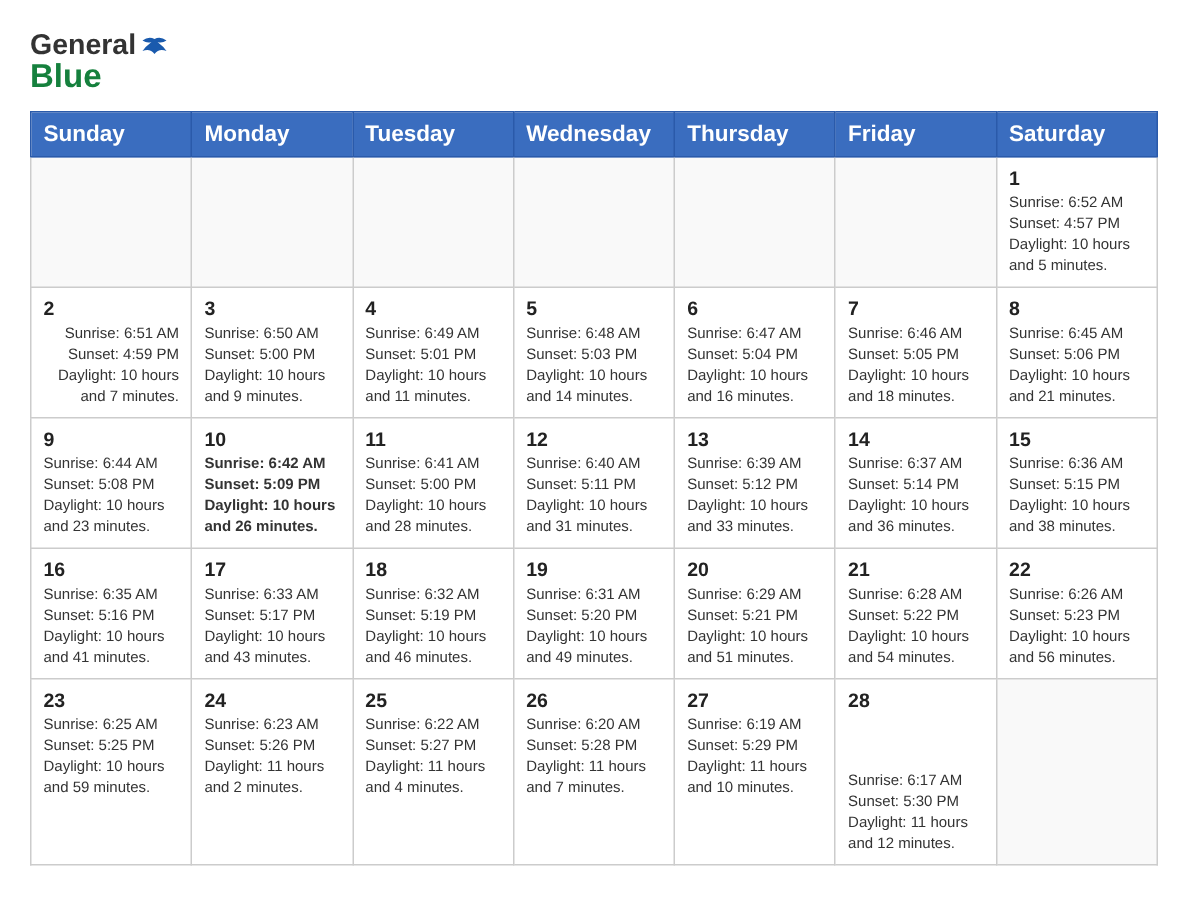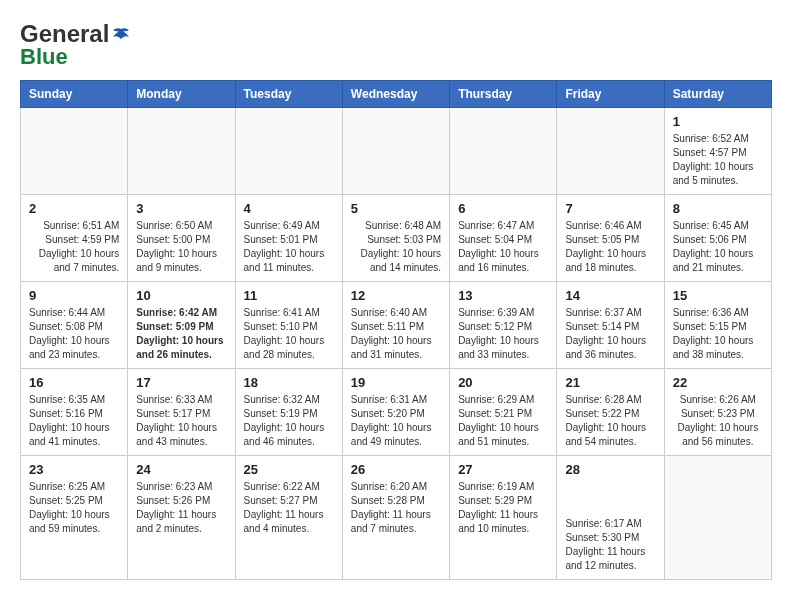--- a/index.html
+++ b/index.html
@@ -36,21 +36,21 @@
     .calendar {
       width: 100%;
       border-collapse: collapse;
       border: 1px solid #ccc;
     }
     .calendar th {
       background-color: #3a6dbf;
       color: #fff;
       text-align: left;
       padding: 6px 8px;
-      font-size: 12px;
+      font-size: 15px;
       font-weight: bold;
       border: 1px solid #2a5aaa;
     }
     .calendar td {
       vertical-align: top;
       padding: 6px 8px;
       border: 1px solid #ccc;
       width: calc(100% / 7);
       min-height: 80px;
       font-size: 11px;
@@ -72,21 +72,21 @@
       color: #333;
       line-height: 1.4;
     }
   </style>
 </head>
 <body>
 
 <div class="header">
   <div class="logo">
     <div style="display:flex;align-items:center;">
-      <span style="font-size:24px;font-weight:bold;color:#333;">General</span>
+      <span style="font-size:19px;font-weight:bold;color:#333;">General</span>
       <svg width="20" height="14" viewBox="0 0 20 14" style="margin:0 2px;">
         <path d="M10 2 Q14 0 18 3 Q15 5 12 4 Q16 7 18 10 Q13 8 10 12 Q7 8 2 10 Q4 7 8 4 Q5 5 2 3 Q6 0 10 2Z" fill="#1a5aad"></path>
       </svg>
     </div>
     <span style="font-size:22px;font-weight:bold;color:#15803d;margin-top:-4px;">Blue</span>
   </div>
   <div class="title-section">
     <div class="month-title"></div>
     <div class="location"></div>
   </div>
@@ -137,21 +137,21 @@
         </td>
         <td>
           <span class="day-number">4</span>
           <div class="day-info" style="white-space: pre-line;">Sunrise: 6:49 AM
 Sunset: 5:01 PM
 Daylight: 10 hours
 and 11 minutes.</div>
         </td>
         <td>
           <span class="day-number">5</span>
-          <div class="day-info" style="white-space: pre-line; text-align: right;">Sunrise: 6:48 AM
+          <div class="day-info" style="white-space: pre-line;">Sunrise: 6:48 AM
 Sunset: 5:03 PM
 Daylight: 10 hours
 and 14 minutes.</div>
         </td>
         <td>
           <span class="day-number">6</span>
           <div class="day-info" style="white-space: pre-line;">Sunrise: 6:47 AM
 Sunset: 5:04 PM
 Daylight: 10 hours
 and 16 minutes.</div>
@@ -182,21 +182,21 @@
         <td>
           <span class="day-number">10</span>
           <div class="day-info" style="white-space: pre-line; font-weight: bold;">Sunrise: 6:42 AM
 Sunset: 5:09 PM
 Daylight: 10 hours
 and 26 minutes.</div>
         </td>
         <td>
           <span class="day-number">11</span>
           <div class="day-info" style="white-space: pre-line;">Sunrise: 6:41 AM
-Sunset: 5:10 PM
+Sunset: 5:00 PM
 Daylight: 10 hours
 and 28 minutes.</div>
         </td>
         <td>
           <span class="day-number">12</span>
           <div class="day-info" style="white-space: pre-line;">Sunrise: 6:40 AM
 Sunset: 5:11 PM
 Daylight: 10 hours
 and 31 minutes.</div>
         </td>
@@ -260,21 +260,21 @@
         </td>
         <td>
           <span class="day-number">21</span>
           <div class="day-info" style="white-space: pre-line;">Sunrise: 6:28 AM
 Sunset: 5:22 PM
 Daylight: 10 hours
 and 54 minutes.</div>
         </td>
         <td>
           <span class="day-number">22</span>
-          <div class="day-info" style="white-space: pre-line; text-align: center;">Sunrise: 6:26 AM
+          <div class="day-info" style="white-space: pre-line;">Sunrise: 6:26 AM
 Sunset: 5:23 PM
 Daylight: 10 hours
 and 56 minutes.</div>
         </td>
       </tr>
       <tr>
         <td>
           <span class="day-number">23</span>
           <div class="day-info" style="white-space: pre-line;">Sunrise: 6:25 AM
 Sunset: 5:25 PM

